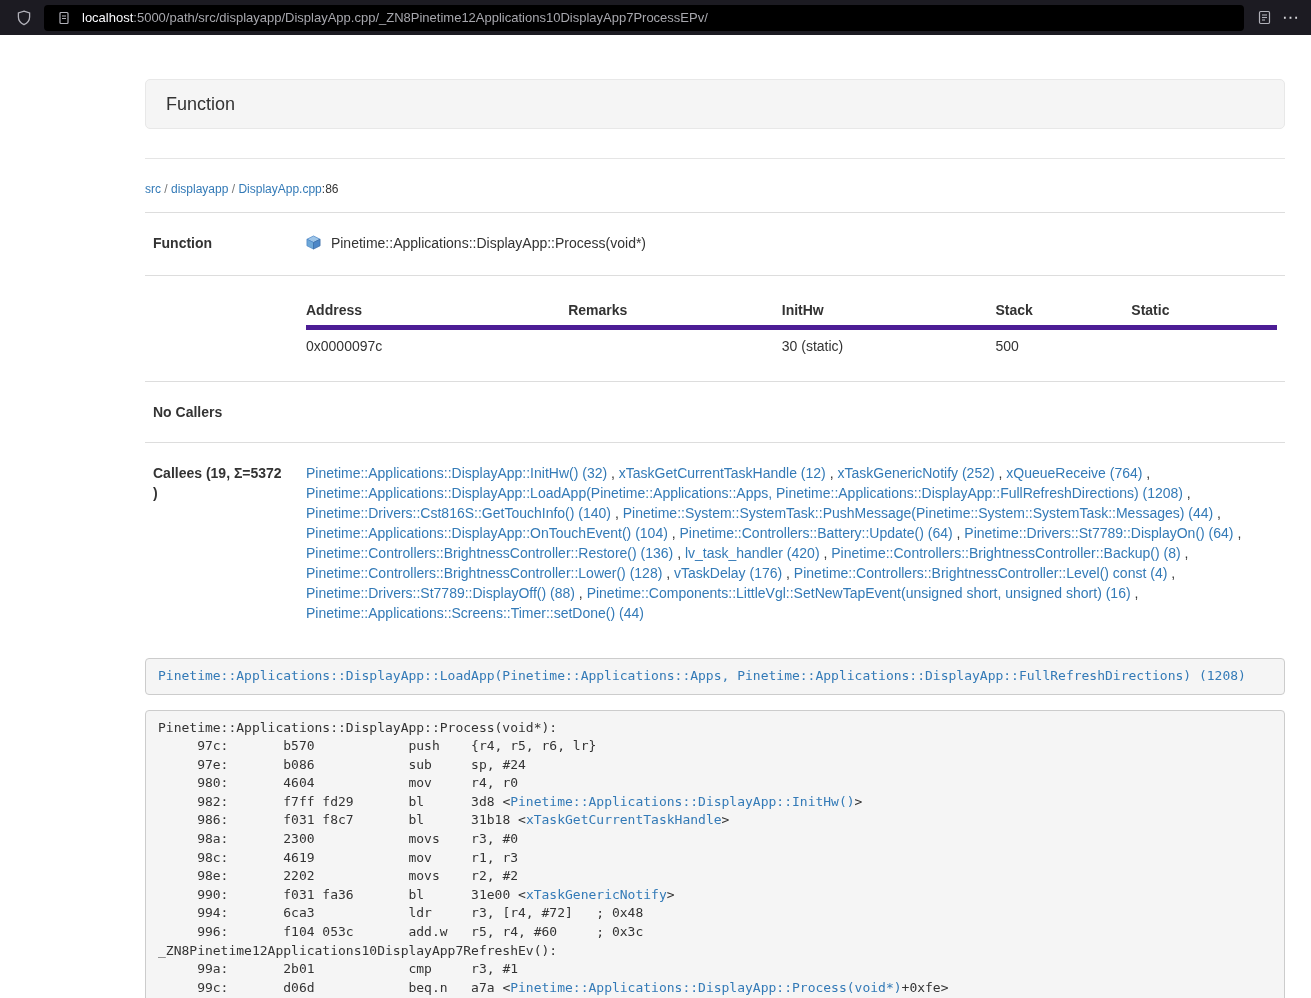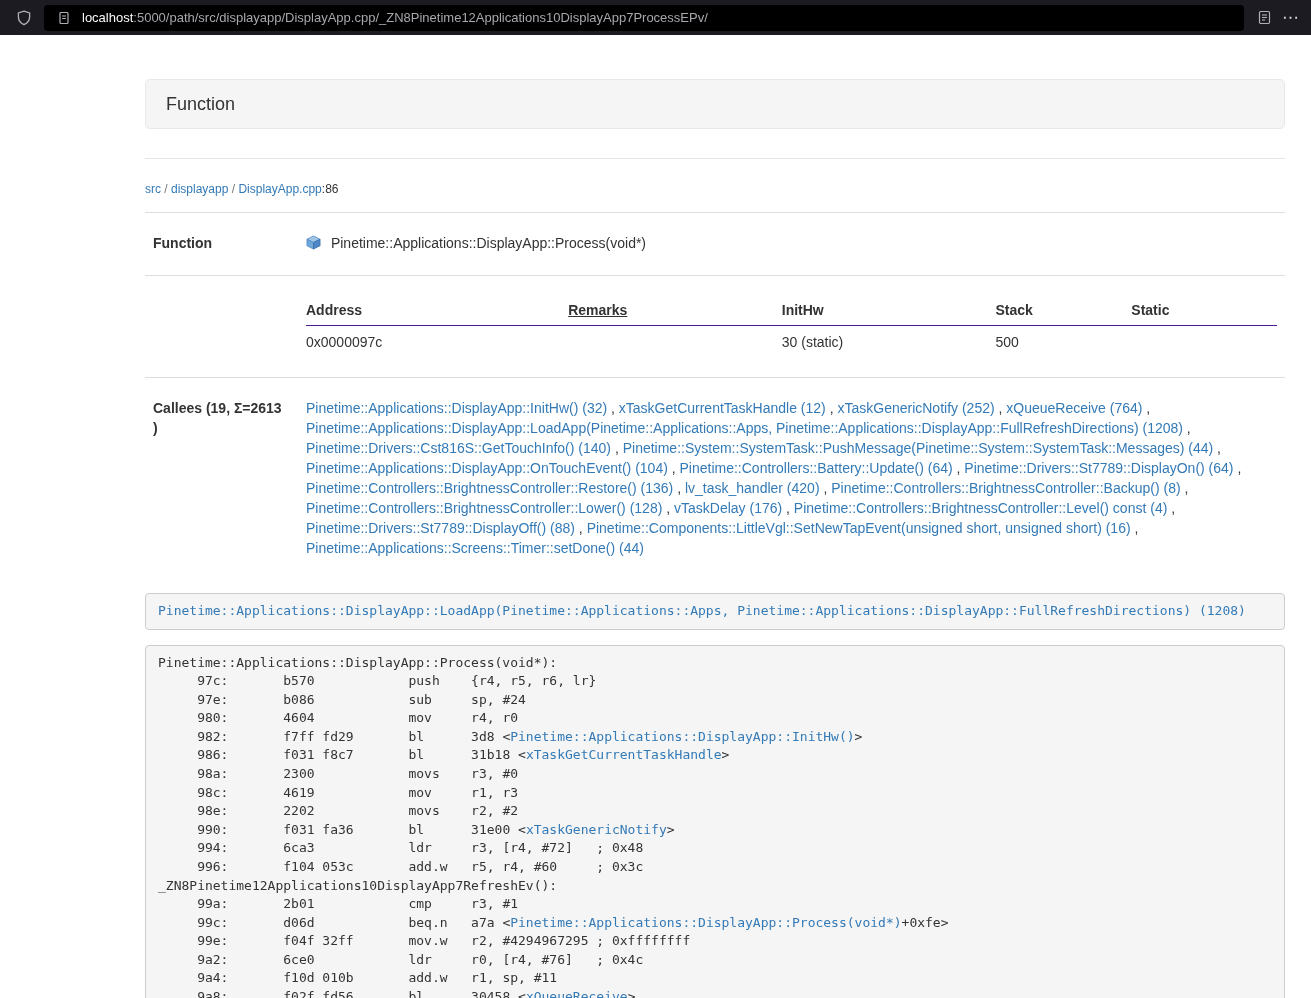--- a/index.html
+++ b/index.html
@@ -38,23 +38,23 @@
   table.main-table { width:100%; border-collapse:collapse; font-size:14px;
                      margin-bottom:15px; }
   .main-table > tbody > tr > th,
   .main-table > tbody > tr > td { border-top:1px solid #ddd; padding:20px 8px;
                                   text-align:left; vertical-align:top; line-height:20px; }
   .main-table th.rowhead { width:153px; font-weight:700; }
   .fn-icon { display:inline-block; vertical-align:-2px; margin-right:6px; }
 
   table.inner { width:100%; border-collapse:collapse; font-size:14px; }
   .inner thead th { text-align:left; font-weight:700; padding:4px 8px 5px 0;
-                    border-bottom:1px solid #4c1d95; line-height:20px; }
+                    border-bottom:5px solid #4c1d95; line-height:20px; }
   .inner tbody td { padding:6px 8px 5px 0; line-height:20px; }
-  .col-address { width:27%; } .col-remarks { width:22%;text-decoration:underline; } .col-stack { width:22%; }
+  .col-address { width:27%; } .col-remarks { width:22%; } .col-stack { width:22%; }
   .col-code { width:14%; } .col-static { width:15%; }
 
   
   pre.codebox { background:#f5f5f5; border:1px solid #ccc; border-radius:4px;
                 padding:8px 12px; font-family:"DejaVu Sans Mono", monospace;
                 font-size:13px; line-height:1.43; color:#333; white-space:pre;
                 tab-size:8; -moz-tab-size:8; overflow:hidden; }
   pre.highlight { margin-bottom:15px; }
   pre.codebox a { color:#337ab7; }
 </style>
@@ -132,21 +132,25 @@
                 <td></td>
                 <td>30 (static)</td>
                 <td>500</td>
                 <td></td>
               </tr>
             </tbody>
           </table>
         </td>
       </tr>
       <tr>
-        <th class="rowhead">Callees (19, Σ=2613 )</th>
+        <th class="rowhead">No Callers</th>
+        <td></td>
+      </tr>
+      <tr>
+        <th class="rowhead">Callees (19, Σ=5372 )</th>
         <td><a href="#">Pinetime::Applications::DisplayApp::InitHw() (32)</a> , <a href="#">xTaskGetCurrentTaskHandle (12)</a> , <a href="#">xTaskGenericNotify (252)</a> , <a href="#">xQueueReceive (764)</a> , <a href="#">Pinetime::Applications::DisplayApp::LoadApp(Pinetime::Applications::Apps, Pinetime::Applications::DisplayApp::FullRefreshDirections) (1208)</a> , <a href="#">Pinetime::Drivers::Cst816S::GetTouchInfo() (140)</a> , <a href="#">Pinetime::System::SystemTask::PushMessage(Pinetime::System::SystemTask::Messages) (44)</a> , <a href="#">Pinetime::Applications::DisplayApp::OnTouchEvent() (104)</a> , <a href="#">Pinetime::Controllers::Battery::Update() (64)</a> , <a href="#">Pinetime::Drivers::St7789::DisplayOn() (64)</a> , <a href="#">Pinetime::Controllers::BrightnessController::Restore() (136)</a> , <a href="#">lv_task_handler (420)</a> , <a href="#">Pinetime::Controllers::BrightnessController::Backup() (8)</a> , <a href="#">Pinetime::Controllers::BrightnessController::Lower() (128)</a> , <a href="#">vTaskDelay (176)</a> , <a href="#">Pinetime::Controllers::BrightnessController::Level() const (4)</a> , <a href="#">Pinetime::Drivers::St7789::DisplayOff() (88)</a> , <a href="#">Pinetime::Components::LittleVgl::SetNewTapEvent(unsigned short, unsigned short) (16)</a> , <a href="#">Pinetime::Applications::Screens::Timer::setDone() (44)</a></td>
       </tr>
     </tbody>
   </table>
 
   <pre class="codebox highlight"><a href="#">Pinetime::Applications::DisplayApp::LoadApp(Pinetime::Applications::Apps, Pinetime::Applications::DisplayApp::FullRefreshDirections) (1208)</a></pre>
 
   <pre class="codebox">Pinetime::Applications::DisplayApp::Process(void*):
      97c:	b570      	push	{r4, r5, r6, lr}
      97e:	b086      	sub	sp, #24

